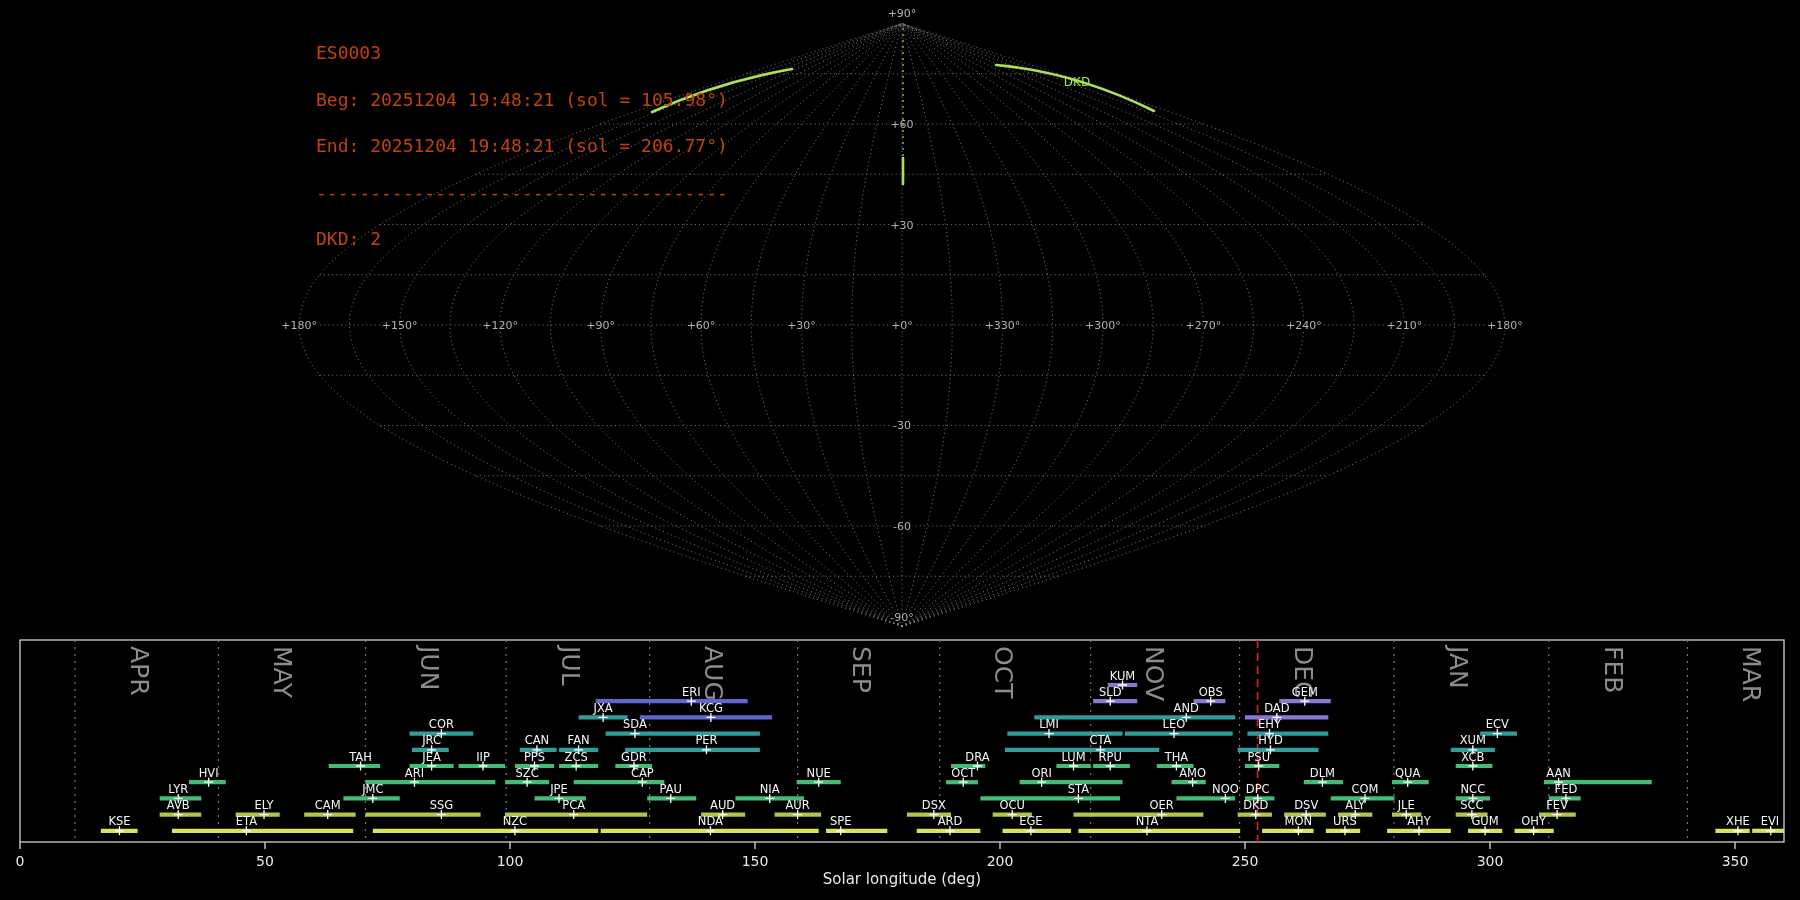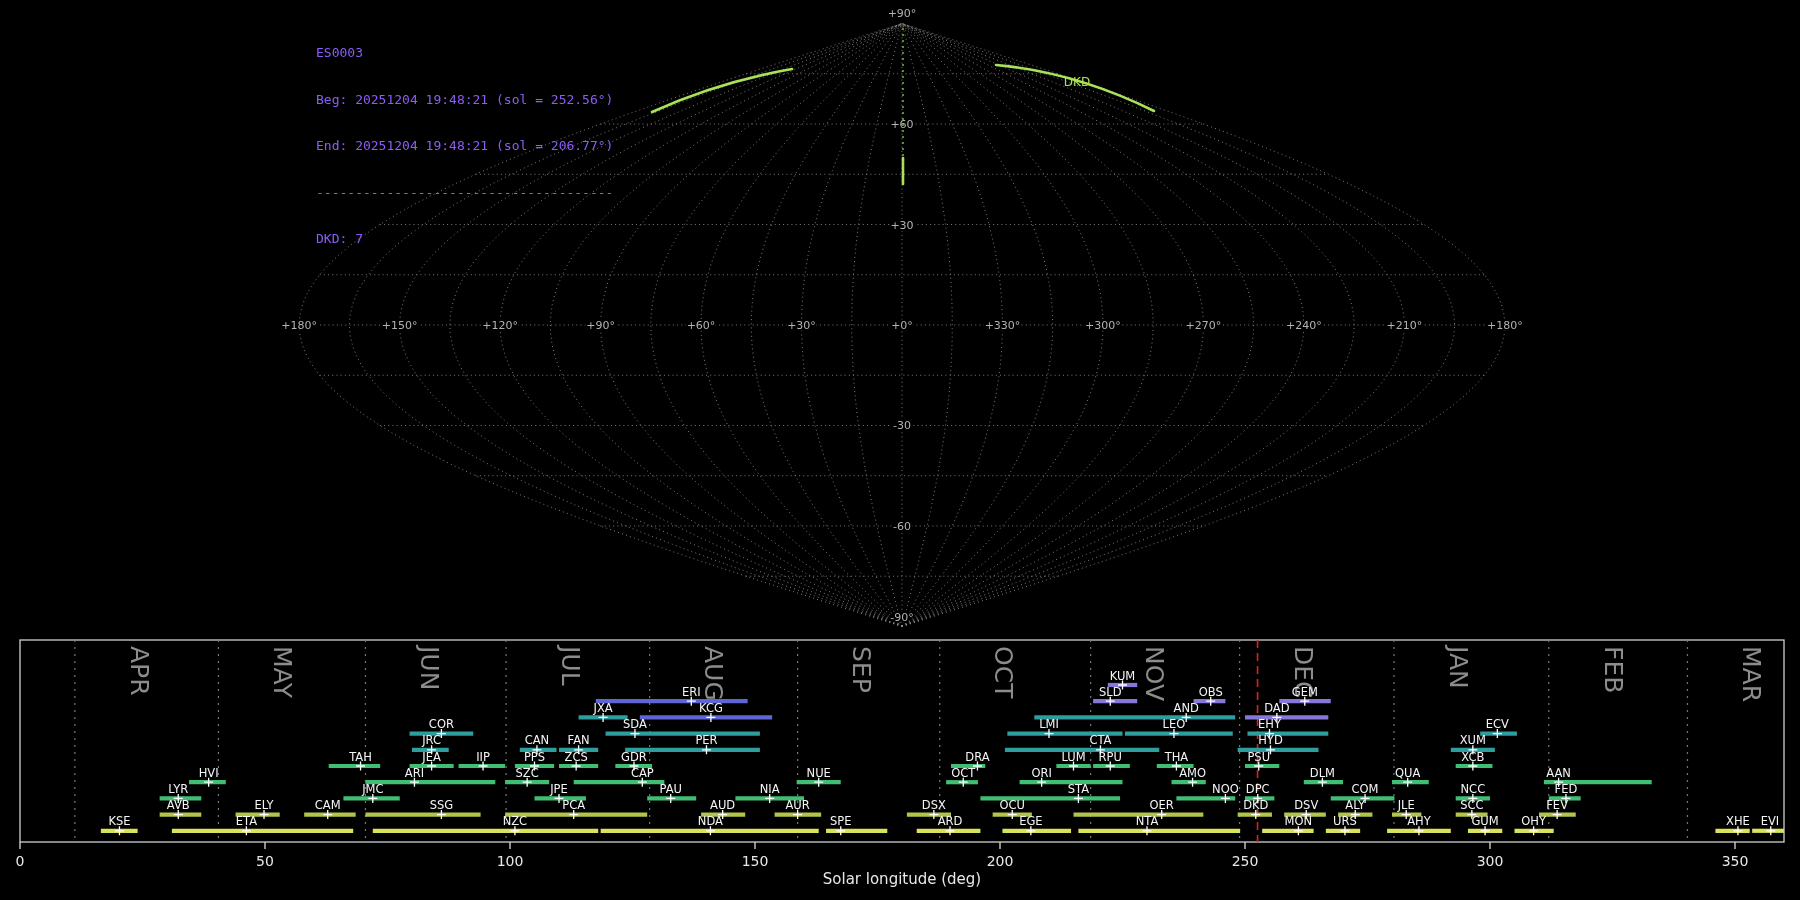--- a/index.html
+++ b/index.html
@@ -1,19 +1,19 @@
 <!DOCTYPE html>
 <html><head>
 <meta charset="utf-8">
 <style>
   html,body{margin:0;padding:0;background:#000;}
   #stage{position:relative;width:1800px;height:900px;background:#000;overflow:hidden;
          font-family:"DejaVu Sans Mono",monospace;}
   #scene{position:absolute;left:0;top:0;}
-  #hdr{position:absolute;left:316px;top:14px;color:#8b5cf6;font-size:13px;line-height:15.5px;
+  #hdr{position:absolute;left:316px;top:14px;color:#c2410c;font-size:18px;line-height:15.5px;
        white-space:pre;font-family:"DejaVu Sans Mono",monospace;}
   text{font-family:"DejaVu Sans",sans-serif;}
 </style>
 </head>
 <body>
 
 <div id="stage">
   <svg id="scene" width="1800" height="900" viewBox="0 0 1800 900">
     <g id="skymap">
         <line x1="745.9554095172392" y1="576.2125" x2="1058.0445904827607" y2="576.2125" fill="none" stroke="#8f8f8f" stroke-width="1" stroke-dasharray="1 3.2" opacity="0.85"></line>
@@ -554,18 +554,18 @@
         <g>
           <line x1="1752.15" y1="830.8" x2="1784" y2="830.8" stroke="#d9e35a" stroke-width="4.2"></line>
           <path d="M 1766.2700000000002 830.8 H 1775.2700000000002 M 1770.7700000000002 826.3 V 835.3" stroke="#ffffff" stroke-width="1.3" fill="none"></path>
           <text x="1770" y="825.3" fill="#f5f5f5" font-size="11.5" text-anchor="middle">EVI</text>
         </g>
       </g>
   </svg>
 
   <div id="hdr">
     <div>ES0003</div>
-    <div>Beg: 20251204 19:48:21 (sol = 252.56°)</div>
+    <div>Beg: 20251204 19:48:21 (sol = 105.98°)</div>
     <div>End: 20251204 19:48:21 (sol = 206.77°)</div>
     <div>--------------------------------------</div>
-    <div>DKD: 7</div>
+    <div>DKD: 2</div>
   </div>
 </div>
 
 </body></html>

